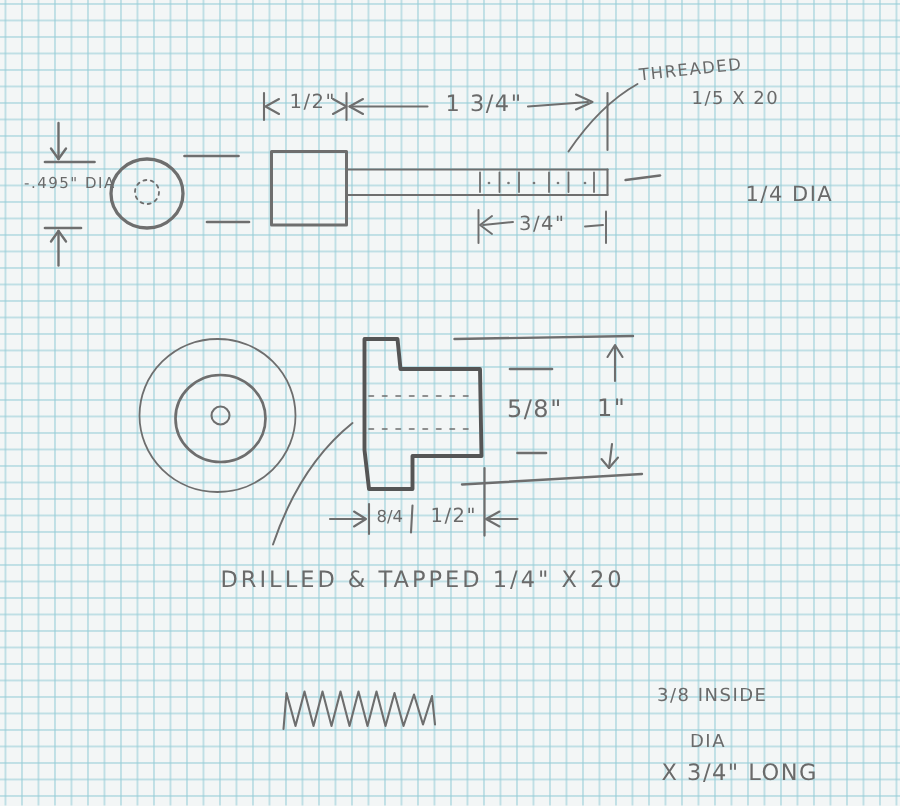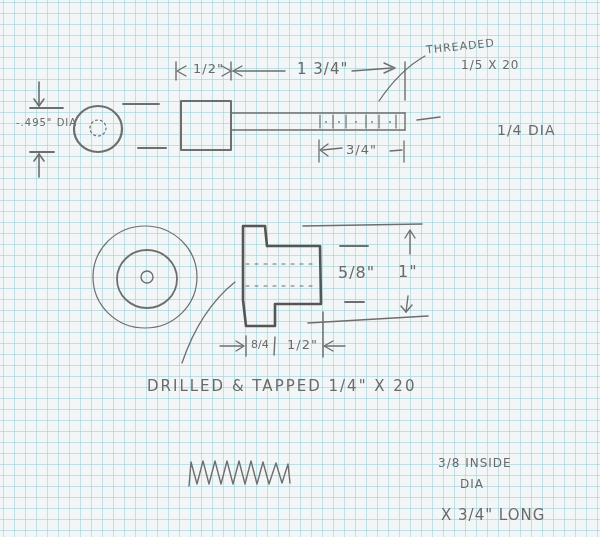--- a/index.html
+++ b/index.html
@@ -139,15 +139,15 @@
   <div class="lbl" style="left:455px; top:122px; font-size:14px;margin-left:42px;">1/4 DIA</div>
   <div class="lbl" style="left:346px; top:142px; font-size:13px;">3/4"</div>
 
   <div class="lbl" style="left:338px; top:263px; font-size:16px;">5/8"</div>
   <div class="lbl" style="left:398px; top:262px; font-size:16px;">1"</div>
   <div class="lbl" style="left:251px; top:338px; font-size:11px; letter-spacing:0;">8/4</div>
   <div class="lbl" style="left:287px; top:337px; font-size:13px;">1/2"</div>
   <div class="lbl" style="left:147px; top:377px; font-size:15px; letter-spacing:2px;">DRILLED &amp; TAPPED 1/4" X 20</div>
 
   <div class="lbl" style="left:438px; top:456px; font-size:12px;">3/8 INSIDE</div>
-  <div class="lbl" style="left:460px; top:477px; font-size:12px;">DIA</div>
+  <div class="lbl" style="left:460px; top:487px; font-size:12px;">DIA</div>
   <div class="lbl" style="left:441px; top:506px; font-size:15px;">X 3/4" LONG</div>
 </div>
 
 </body></html>

